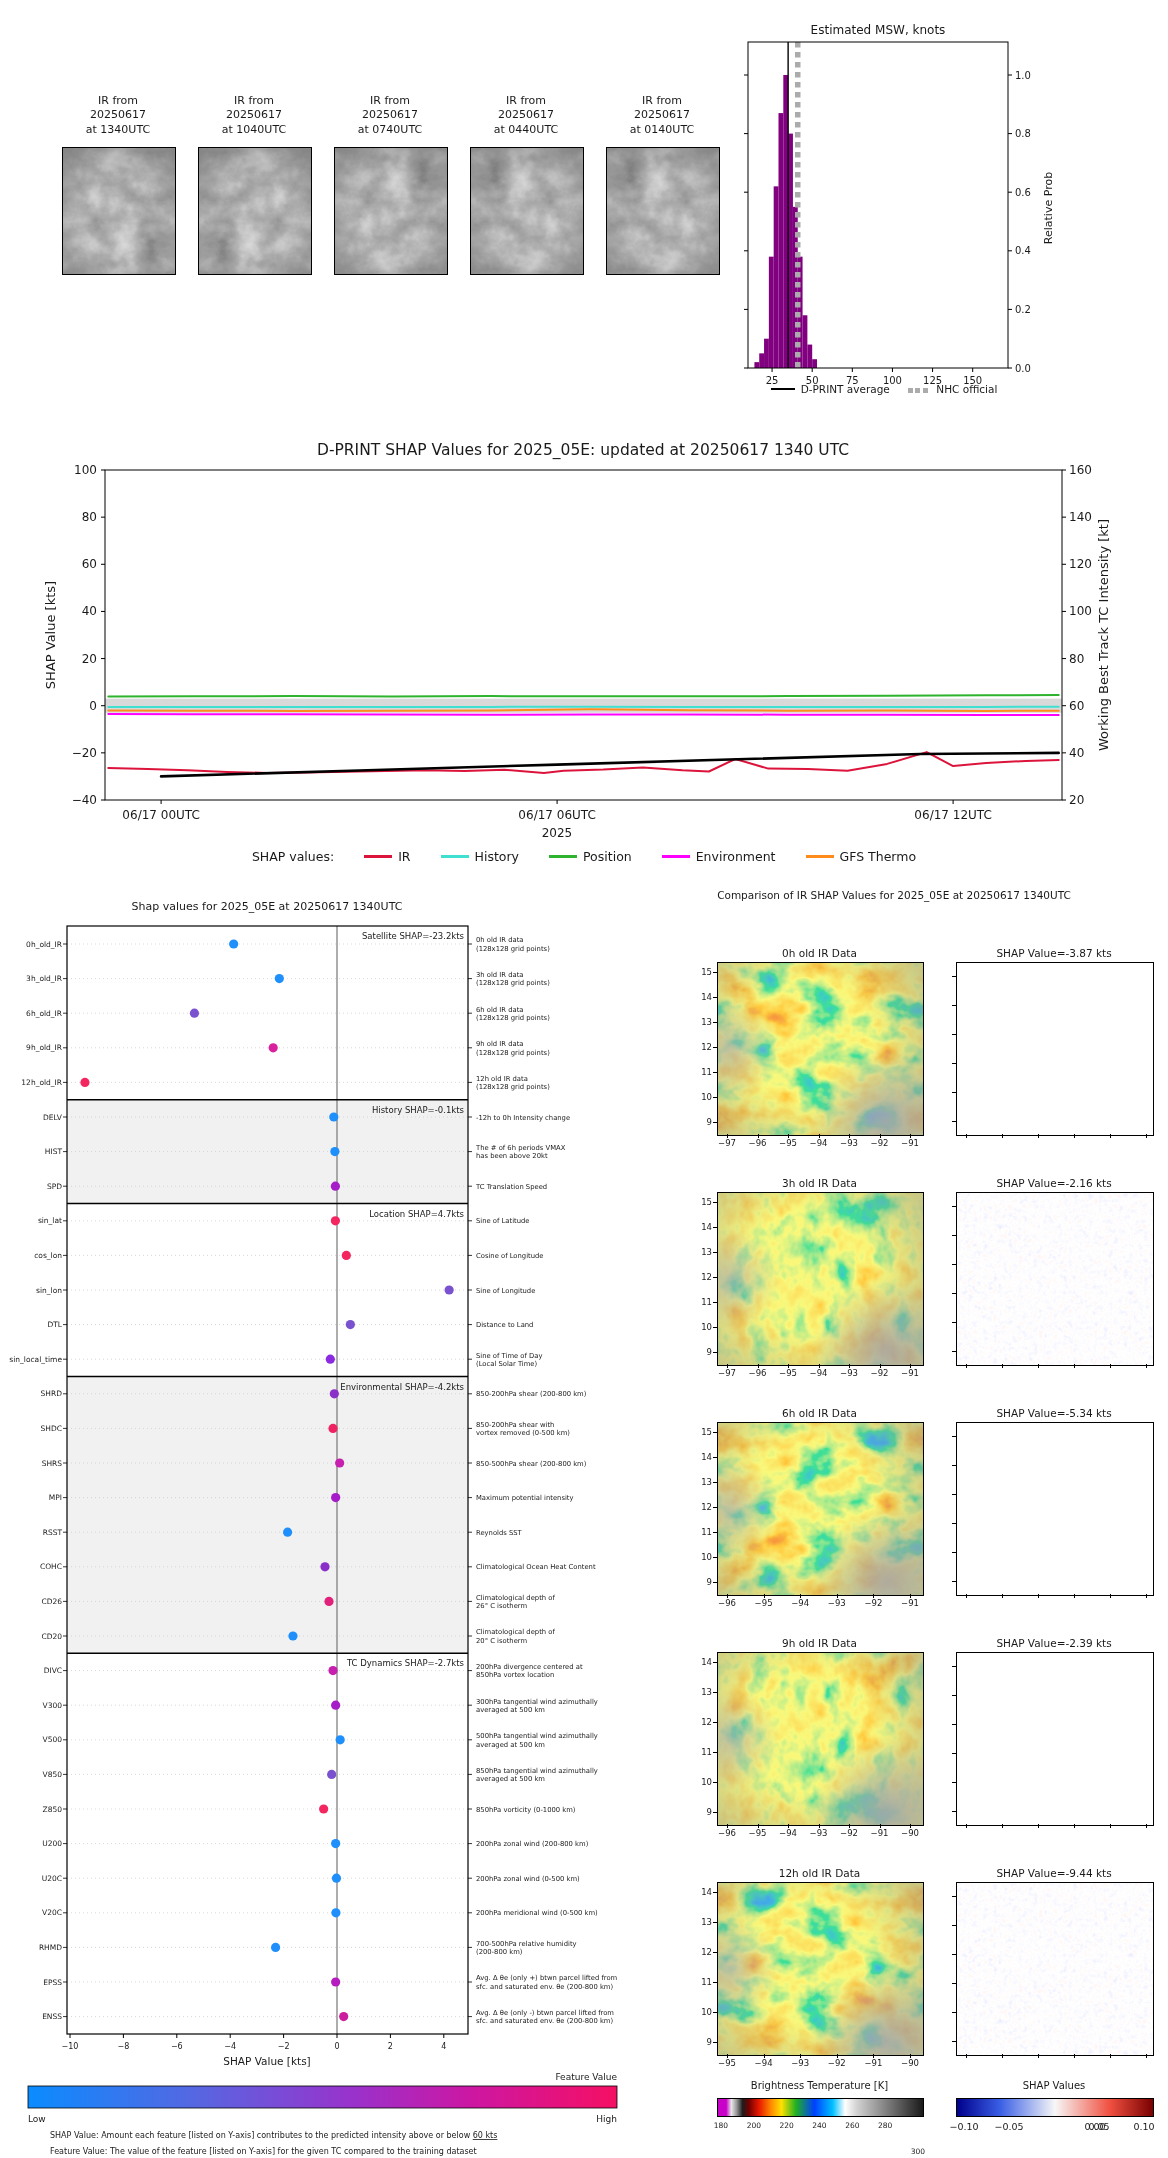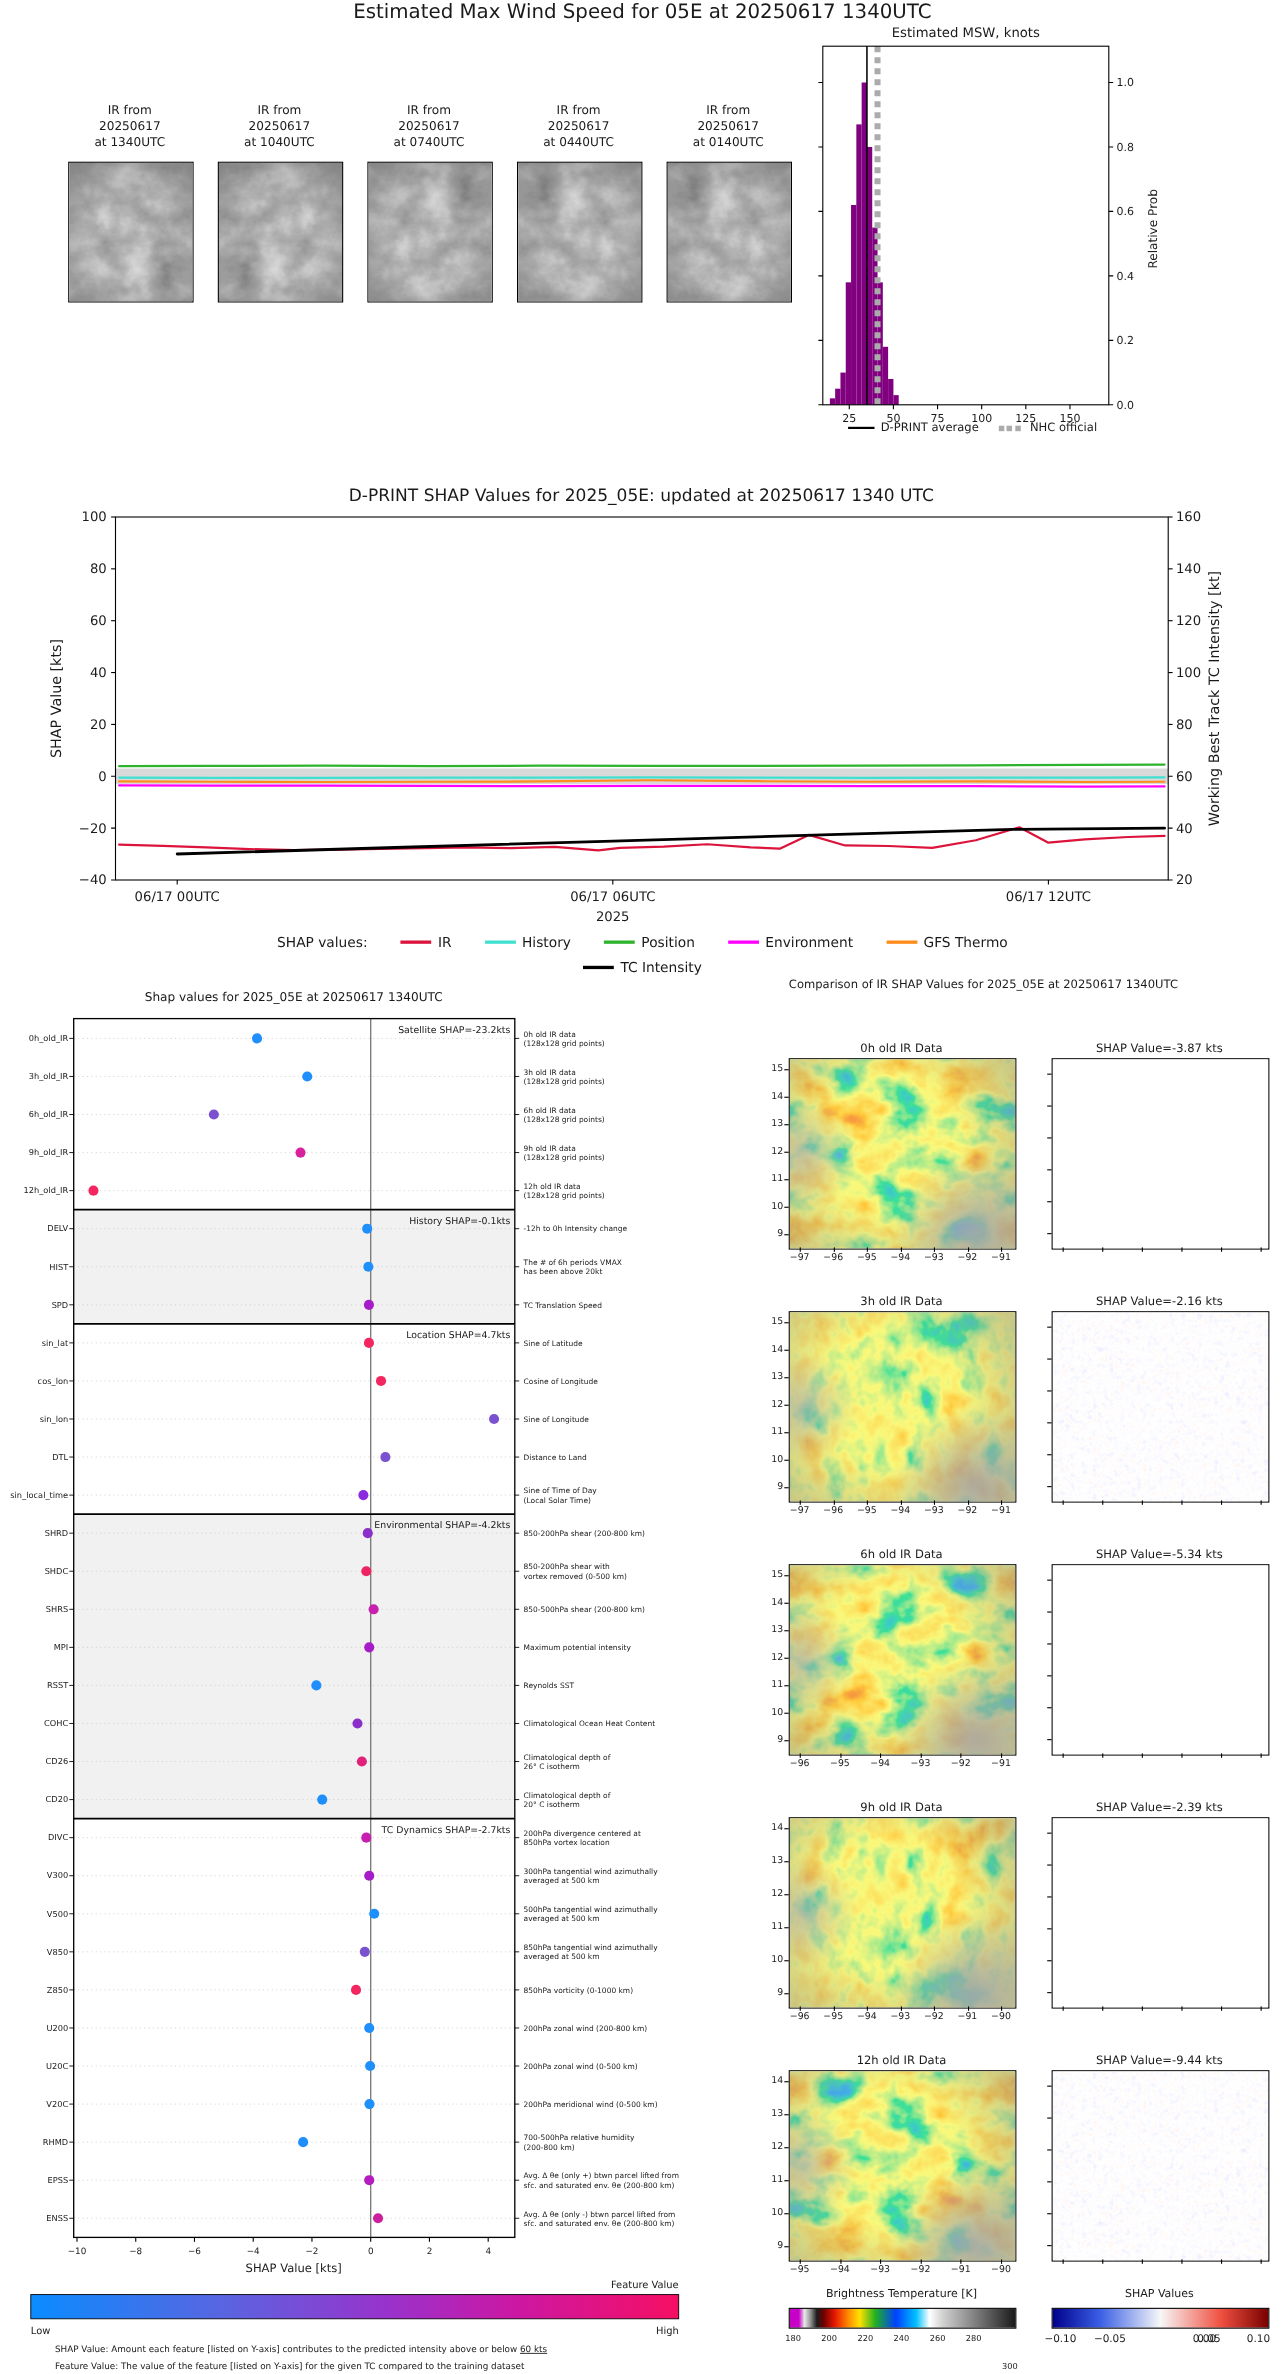--- a/index.html
+++ b/index.html
@@ -85,21 +85,20 @@
         <feFuncR type="table" tableValues="0.15 0.85 1 1 1"></feFuncR>
         <feFuncG type="table" tableValues="0.30 0.85 1 0.90 0.10"></feFuncG>
         <feFuncB type="table" tableValues="0.85 1 1 0.90 0.10"></feFuncB>
       </feComponentTransfer>
     </filter>
   </defs>
 </svg>
 
 <div id="page">
 
-  <div id="page-title" class="abs">Estimated Max Wind Speed for 05E at 20250617 1340UTC</div>
 
   <div id="thumbs" class="abs" style="inset:0">
       <div class="abs thumb-label" style="left: 62px;">IR from
 20250617
 at 1340UTC</div>
       <div class="abs map" style="left: 62px; top: 147px; width: 112px; height: 126px;">
         <svg style="transform:none">
           <rect width="100%" height="100%" fill="#888" filter="url(#f-gray)"></rect>
         </svg>
         <div class="abs vig-g"></div>
@@ -274,26 +273,20 @@
           <span class="ts-sw" style="background: rgb(45, 179, 45);"></span>
           <span>Position</span>
         </span>
         <span class="leg-item">
           <span class="ts-sw" style="background: rgb(255, 0, 255);"></span>
           <span>Environment</span>
         </span>
         <span class="leg-item">
           <span class="ts-sw" style="background: rgb(255, 140, 26);"></span>
           <span>GFS Thermo</span>
-        </span>
-      </div>
-      <div class="ts-row">
-        <span class="leg-item">
-          <span class="ts-sw" style="background: rgb(0, 0, 0);"></span>
-          <span>TC Intensity</span>
         </span>
       </div>
     </div>
 
   <svg id="dot-svg" class="abs" style="left:0;top:893px" width="717" height="1265" viewBox="0 0 717 1265">
     <defs>
       <linearGradient id="cb-grad" x1="0" y1="0" x2="1" y2="0">
         <stop offset="0%" stop-color="#0a8cff"></stop>
         <stop offset="30%" stop-color="#5a64e0"></stop>
         <stop offset="55%" stop-color="#9932cc"></stop>

